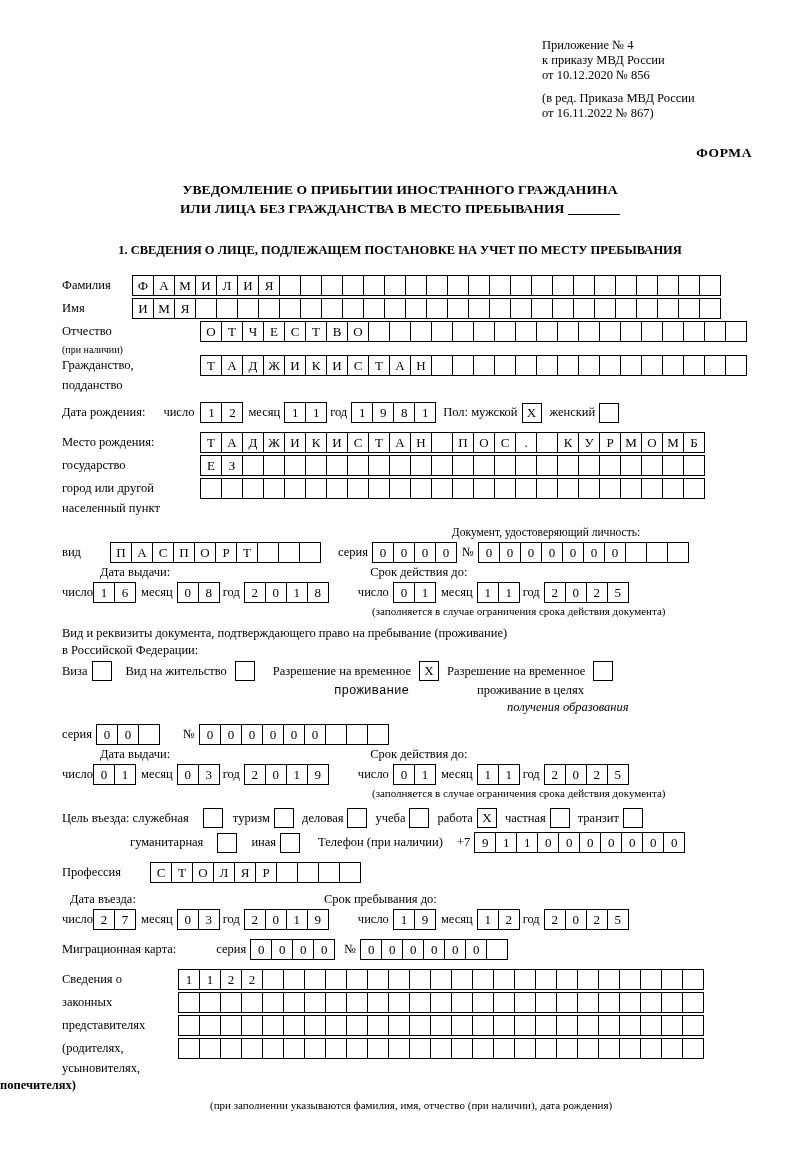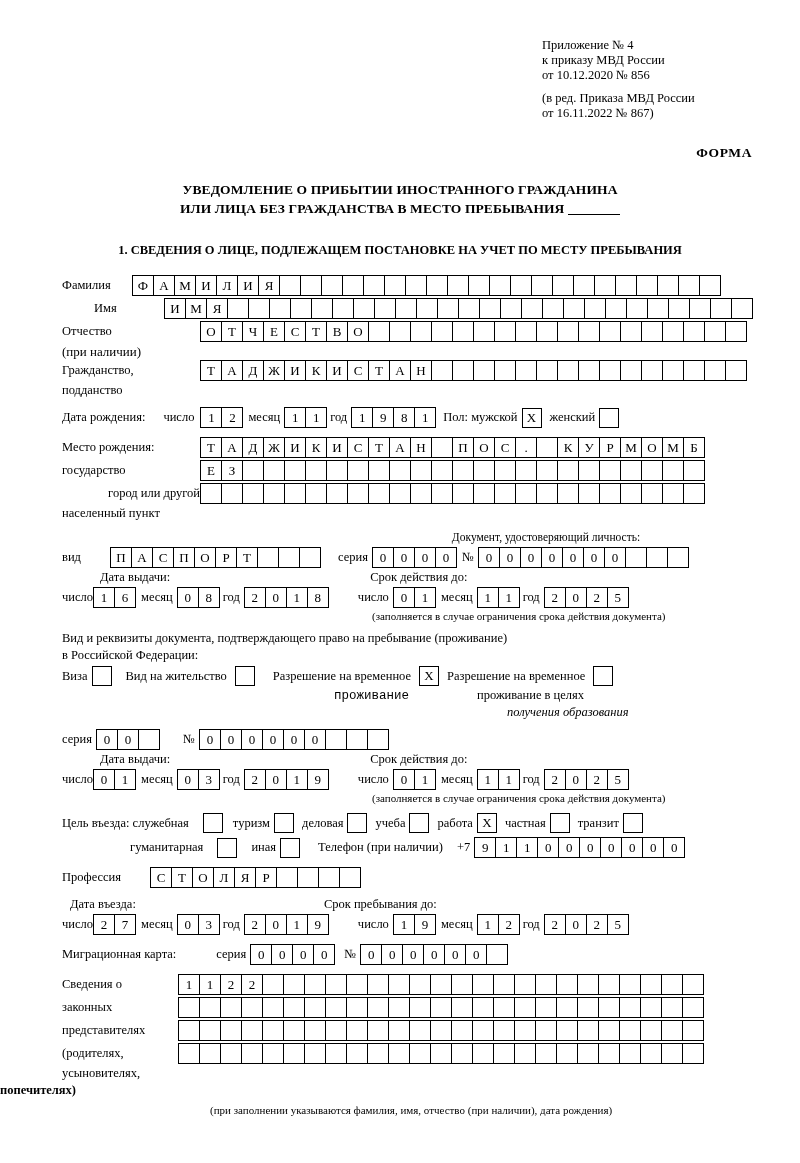--- a/index.html
+++ b/index.html
@@ -38,21 +38,21 @@
   .section1 {
     position:absolute; top:243px; left:0; width:800px;
     text-align:center; font-size:12.5px; font-weight:bold;
   }
 
   
   .body { position:absolute; top:275px; left:0; width:800px; font-size:12.5px; }
 
   .row { position:relative; display:flex; align-items:center; margin-bottom:2px; }
   .lbl { font-size:12.5px; white-space:nowrap; }
-  .lbl.small { font-size:13px; }
+  .lbl.small { font-size:10px; }
   .lbl.bold { font-weight:normal; }
 
   
   .boxes { display:flex; }
   .bx {
     width:22px; height:21px; border:1px solid #000; box-sizing:border-box;
     margin-right:-1px; text-align:center; line-height:19px;
     font-size:13px; font-family:"Liberation Serif", serif;
   }
   .chk { width:20px; height:20px; border:1px solid #000; box-sizing:border-box; display:inline-block;
@@ -119,21 +119,21 @@
           <span class="bx"></span>
           <span class="bx"></span>
           <span class="bx"></span>
           <span class="bx"></span>
           <span class="bx"></span>
           <span class="bx"></span>
         </span>
     </div>
 
     <div class="row" style="padding-left:62px;">
-      <span class="lbl" style="width:70px;margin-left:32px;">Имя</span>
+      <span class="lbl" style="width:70px;">Имя</span>
       <span class="boxes">
           <span class="bx">И</span>
           <span class="bx">М</span>
           <span class="bx">Я</span>
           <span class="bx"></span>
           <span class="bx"></span>
           <span class="bx"></span>
           <span class="bx"></span>
           <span class="bx"></span>
           <span class="bx"></span>
@@ -320,21 +320,21 @@
           <span class="bx"></span>
           <span class="bx"></span>
           <span class="bx"></span>
           <span class="bx"></span>
           <span class="bx"></span>
           <span class="bx"></span>
           <span class="bx"></span>
         </span>
     </div>
     <div class="row" style="padding-left:62px;">
-      <span class="lbl" style="width:138px;text-align:right;">город или другой</span>
+      <span class="lbl" style="width:138px;">город или другой</span>
       <span class="boxes">
           <span class="bx"></span>
           <span class="bx"></span>
           <span class="bx"></span>
           <span class="bx"></span>
           <span class="bx"></span>
           <span class="bx"></span>
           <span class="bx"></span>
           <span class="bx"></span>
           <span class="bx"></span>

